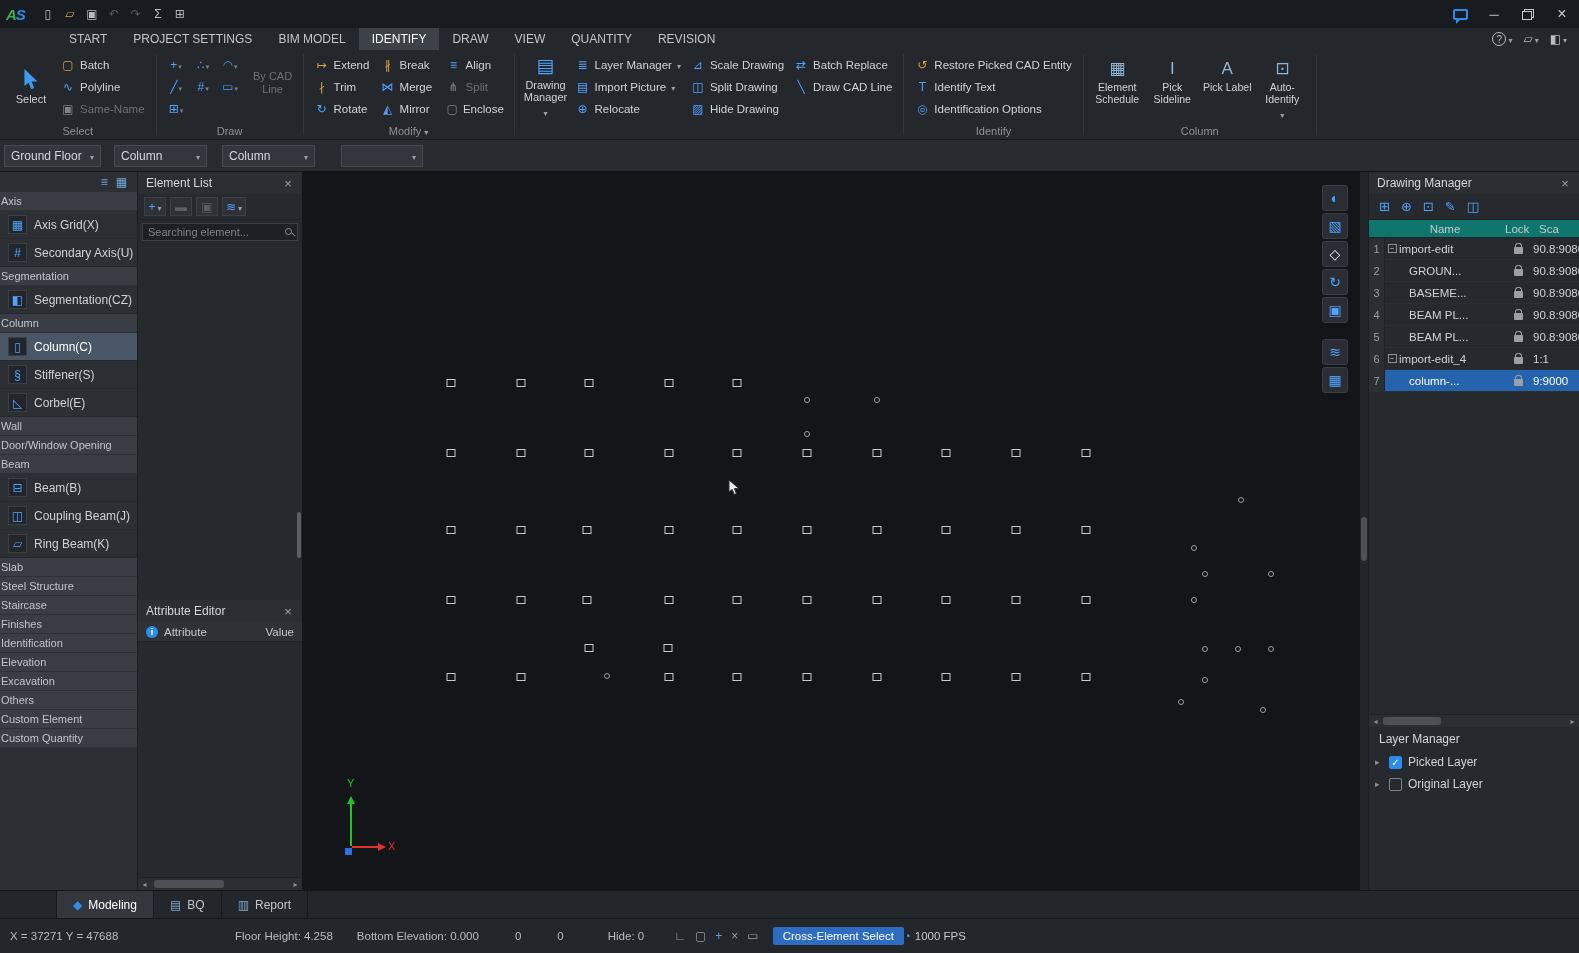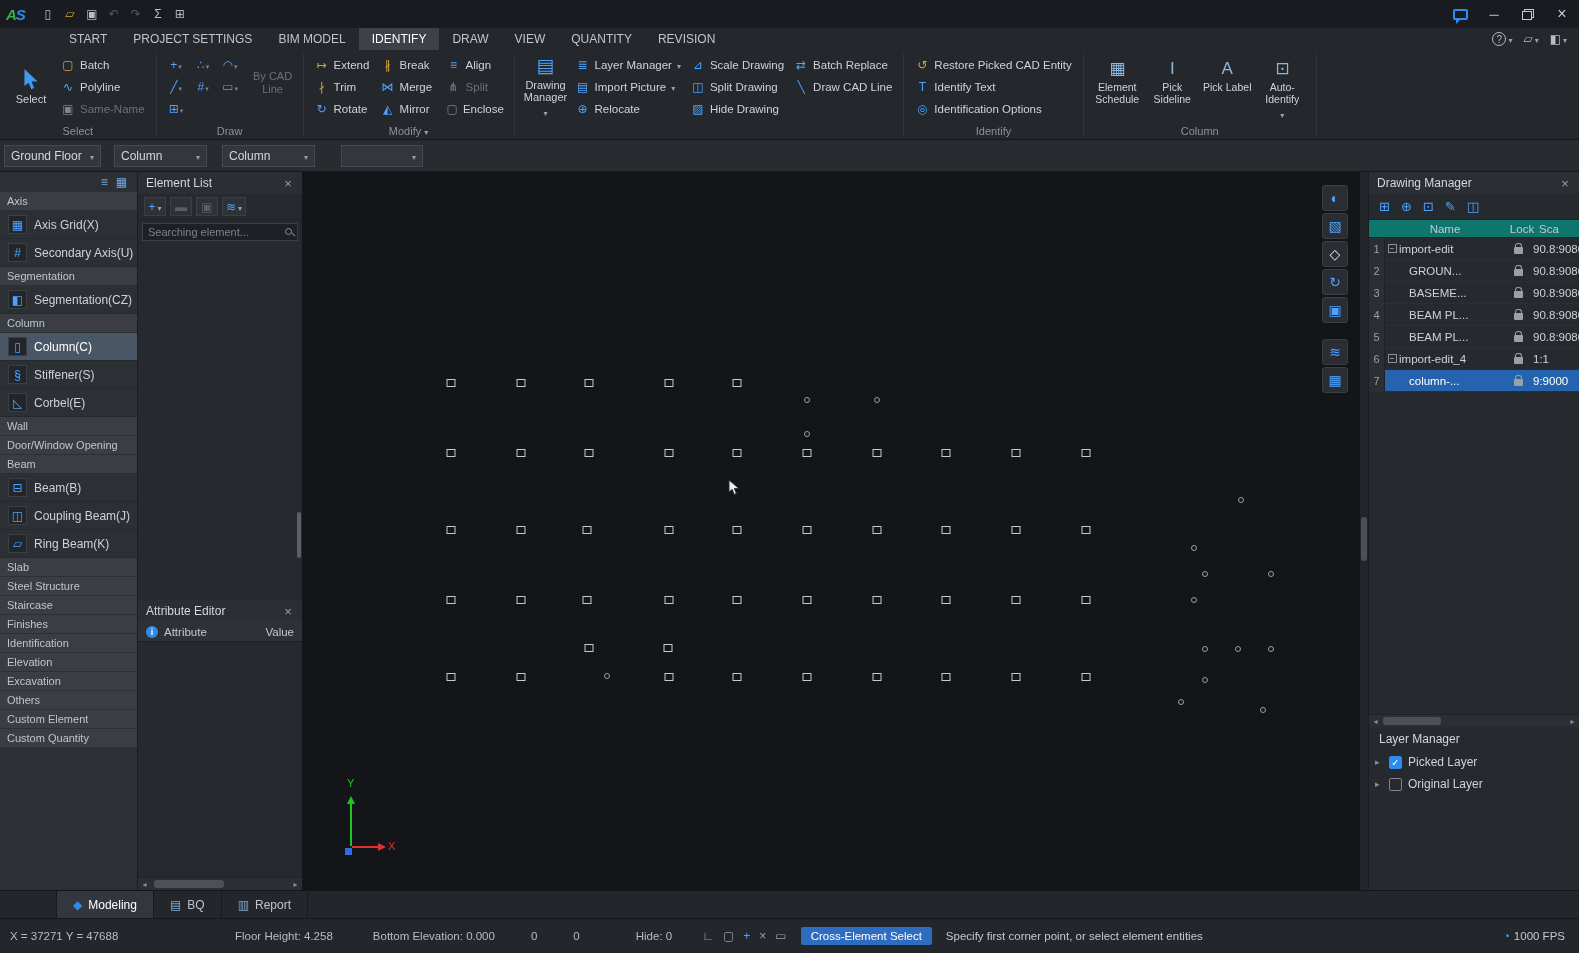--- a/index.html
+++ b/index.html
@@ -66,21 +66,21 @@
 .fselect:nth-of-type(1){width:97px}
 .fselect:nth-of-type(2){width:93px;margin-left:13px}
 .fselect:nth-of-type(3){width:93px;margin-left:15px}
 .fselect:nth-of-type(4){width:82px;margin-left:26px}
 
 .main{position:absolute;top:172px;left:0;width:1579px;height:718px}
 .cat-panel{position:absolute;left:0;top:0;width:137px;height:100%;background:#2c3035;display:flex;flex-direction:column}
 .cat-head{height:20px;display:flex;align-items:center;justify-content:flex-end;gap:8px;padding-right:10px;color:#6ea8dc;font-size:12px}
 .cat-list{flex:1;overflow:hidden}
 .cat-row{display:flex;align-items:center;gap:7px;height:28px;padding-left:8px;background:#2c3035;border-bottom:1px solid #25282d;font-size:12px;color:#ced2d6}
-.cat-row.header{height:19px;background:#3a3e44;padding-left:7px;font-size:11px;color:#c0c5cb;border-bottom:1px solid #2c3035}
+.cat-row.header{height:19px;background:#3a3e44;padding-left:1px;font-size:11px;color:#c0c5cb;border-bottom:1px solid #2c3035}
 .cat-ic{width:19px;height:19px;background:#22252a;border:1px solid #3a3f45;display:flex;align-items:center;justify-content:center;font-size:12px;color:#4da3ff;flex:none}
 .cat-row.selected{background:#495665;color:#fff}
 .cat-label{white-space:nowrap;overflow:hidden}
 
 .elem-panel{position:absolute;left:137px;top:0;width:165px;height:100%;background:#26292e;border-left:1px solid #1b1e22;display:flex;flex-direction:column}
 .ptitle{height:22px;flex:none;display:flex;align-items:center;justify-content:space-between;padding:0 8px;background:#2b2f34;font-size:12px;color:#d3d7db}
 .close-x{color:#9aa0a6;font-size:13px;width:12px;text-align:center;line-height:1}
 .close-x::after{content:"×"}
 .el-toolbar{height:26px;flex:none;display:flex;align-items:center;gap:4px;padding:0 6px;border-bottom:1px solid #1f2227}
 .el-tool{height:19px;min-width:22px;display:flex;align-items:center;justify-content:center;gap:2px;border:1px solid #3c4046;background:#2e3237;padding:0 3px}
@@ -126,21 +126,21 @@
 .canvas-vscroll{position:absolute;left:1360px;top:0;width:8px;height:718px;background:#222529}
 .cv-thumb{position:absolute;left:1px;top:345px;width:6px;height:44px;background:#4d5157;border-radius:3px}
 .v-grip{position:absolute;left:297px;top:340px;width:4px;height:46px;background:#5a5f66;border-radius:2px}
 
 .right-panel{position:absolute;left:1368px;top:0;width:211px;height:100%;background:#26292e;border-left:1px solid #1b1e22;display:flex;flex-direction:column}
 .dm-toolbar{height:26px;flex:none;display:flex;align-items:center;gap:11px;padding:0 10px;font-size:13px;border-bottom:1px solid #1f2227}
 .dm-tool{color:#4da3ff}
 .dm-header{height:18px;flex:none;display:flex;align-items:center;background:#0f766e;font-size:11.5px;color:#c5c9ce;border-bottom:1px solid #1f2227}
 .dm-num-h{width:16px}
 .dm-name-h{flex:1;text-align:center}
-.dm-lock-h{width:34px;text-align:center}
+.dm-lock-h{width:34px;}
 .dm-scale-h{width:40px;overflow:hidden;white-space:nowrap}
 .dm-rows{flex:1;overflow:hidden}
 .dm-row{height:22px;display:flex;align-items:center;border-bottom:1px solid #2b2f34;font-size:11.5px;color:#ced2d6}
 .dm-num{width:16px;align-self:stretch;display:flex;align-items:center;justify-content:center;background:#2b2f34;color:#9aa0a6;border-right:1px solid #1f2227;font-size:11px;flex:none}
 .dm-tree{width:14px;display:flex;justify-content:center;flex:none}
 .tree-box{display:none;width:9px;height:9px;border:1px solid #8a9096;color:#c5c9ce;font-size:8px;line-height:7px;text-align:center}
 .dm-row.tree .tree-box{display:block}
 .tree-box::after{content:"−"}
 .dm-name{flex:1;white-space:nowrap;overflow:hidden}
 .dm-row.child .dm-name{padding-left:10px}
@@ -163,23 +163,23 @@
 
 .bottom-tabs{position:absolute;top:890px;left:0;right:0;height:28px;background:#23262a;display:flex;align-items:stretch;padding-left:56px;border-top:1px solid #141619}
 .btab{display:flex;align-items:center;gap:6px;padding:0 16px;font-size:12px;color:#c0c5cb;border-right:1px solid #17191d}
 .btab:nth-of-type(1){border-left:1px solid #17191d}
 .btab.active{background:#33373d;color:#fff}
 .bt-ic{font-size:12px;color:#7fa8c9}
 .btab.active .bt-ic{color:#2d8ceb}
 
 .statusbar{position:absolute;top:918px;left:0;right:0;height:35px;background:#23262a;display:flex;align-items:center;font-size:11.5px;color:#b8bdc3;padding:0 10px;border-top:1px solid #141619}
 .sb-coords{width:225px}
-.sb-be{margin-left:40px}
+.sb-be{margin-left:24px}
 .sb-val{margin-left:36px}
-.sb-hide{margin-left:56px}
+.sb-hide{margin-left:44px}
 .sb-icons{display:flex;gap:9px;margin-left:30px;font-size:12px;color:#9aa0a6}
 .sb-ic.tone-blue{color:#4da3ff}
 .sb-mode{margin-left:14px;background:#2e6cc2;color:#fff;padding:3px 10px;border-radius:2px;white-space:nowrap}
 .sb-prompt{margin-left:14px;flex:1;color:#c5c9ce;white-space:nowrap;overflow:hidden}
 .sb-fps{display:flex;align-items:center;gap:4px;margin-right:4px;color:#c5c9ce}
 [data-name="fps-icon"]::after{content:"◔";color:#4da3ff}
 </style>
 </head>
 <body>
 
@@ -971,18 +971,17 @@
   <span class="sb-item sb-hide" data-name="hide-count">Hide: 0</span>
   <span class="sb-icons" data-name="status-toggles">
 
   <span class="sb-ic" data-name="status-toggle-button"><span data-name="ortho-icon">∟</span></span>
       <span class="sb-ic" data-name="status-toggle-button"><span data-name="selection-box-icon">▢</span></span>
       <span class="sb-ic tone-blue" data-name="status-toggle-button"><span data-name="snap-icon">+</span></span>
       <span class="sb-ic" data-name="status-toggle-button"><span data-name="no-snap-icon">×</span></span>
       <span class="sb-ic" data-name="status-toggle-button"><span data-name="dynamic-input-icon">▭</span></span>
     </span>
   <span class="sb-mode" data-name="cross-element-select-button">Cross-Element Select</span>
-  <span class="sb-prompt" data-name="command-prompt">Specify first corner point, or select element entities</span>
   <span class="sb-fps" data-name="fps-indicator">
       <span data-name="fps-icon"></span>
       <span>1000 FPS</span>
     </span>
 </div>
 
 </body></html>

